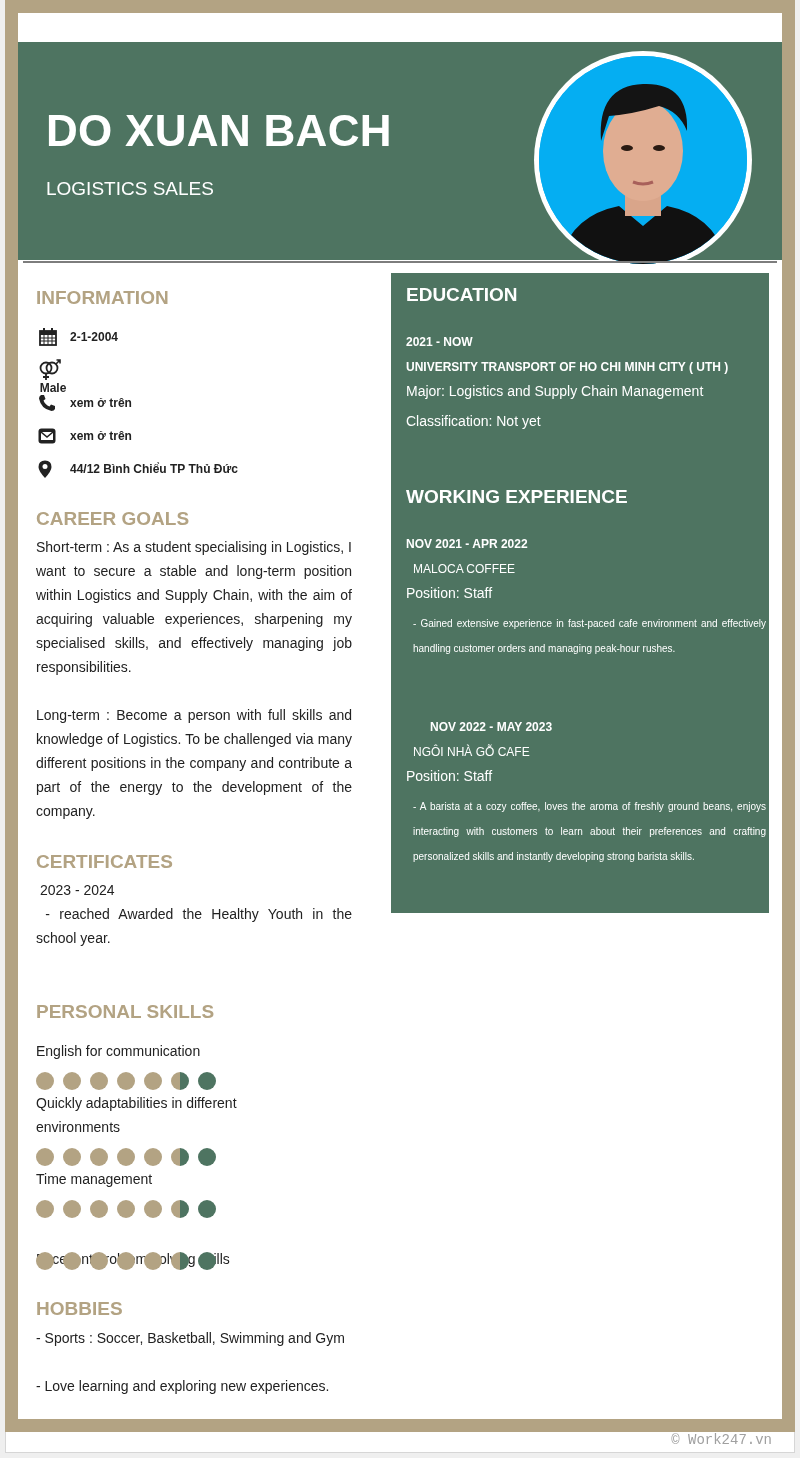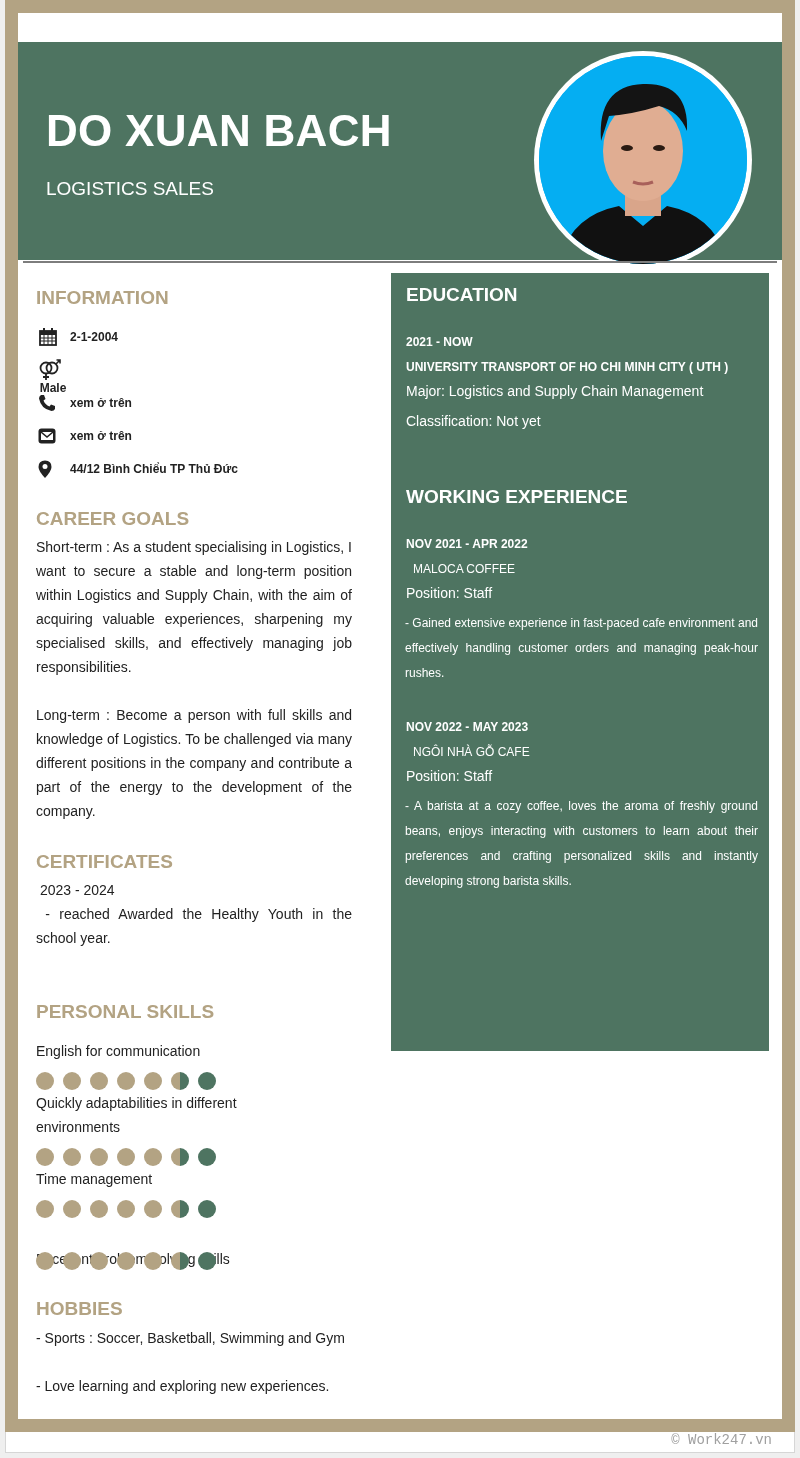--- a/index.html
+++ b/index.html
@@ -19,26 +19,26 @@
   .sec-title { color: #b3a383; font-size: 19px; font-weight: bold; position: absolute; left: 0; }
   .info-row { position: absolute; left: 0; height: 22px; display: flex; align-items: center; font-size: 12px; font-weight: bold; color: #222; }
   .info-row .ic { width: 34px; display: flex; align-items: center; justify-content: flex-start; padding-left: 2px; }
   .para { position: absolute; left: 0; width: 316px; font-size: 14px; color: #222; line-height: 24px; text-align: justify; }
   .skill-label { position: absolute; left: 0; width: 250px; font-size: 14px; color: #222; line-height: 24px; }
   .dots { position: absolute; left: 0; display: flex; gap: 9px; }
   .dot { width: 18px; height: 18px; border-radius: 50%; background: #b3a383; }
   .dot.half { background: linear-gradient(to right, #b3a383 50%, #4e7461 50%); }
   .dot.full { background: #4e7461; }
 
-  .right { position: absolute; left: 373px; top: 260px; width: 378px; height: 778px; background: #4e7461; color: #ffffff; padding-left: 32px; }
+  .right { position: absolute; left: 373px; top: 260px; width: 378px; height: 640px; background: #4e7461; color: #ffffff; padding-left: 32px; }
   .r-title { position: absolute; left: 15px; font-size: 19px; font-weight: bold; }
   .r-date { position: absolute; left: 15px; font-size: 12px; font-weight: bold; }
   .r-org { position: absolute; left: 22px; font-size: 12px; }
   .r-text { position: absolute; left: 15px; width: 353px; font-size: 14px; }
-  .r-para { position: absolute; left: 14px; width: 353px; font-size: 12px; line-height: 25px; text-align: justify; }
+  .r-para { position: absolute; left: 22px; width: 353px; font-size: 10px; line-height: 25px; text-align: justify; }
   .footer { position: absolute; right: 28px; top: 1432px; font-family: "Liberation Mono", "DejaVu Sans Mono", monospace; font-size: 14px; color: #a0a0a0; }
 </style>
 </head>
 <body>
 
 <div class="sheet"></div>
 <div class="frame"></div>
 
 <div class="inner">
 
@@ -187,20 +187,20 @@
     <div class="r-text" style="top:140px;">Classification: Not yet</div>
     <div class="r-text" style="top:110px;">Major: Logistics and Supply Chain Management</div>
 
     <div class="r-title" style="top:213px;">WORKING EXPERIENCE</div>
 
     <div class="r-date" style="top:264px;">NOV 2021 - APR 2022</div>
     <div class="r-org" style="top:289px;">MALOCA COFFEE</div>
     <div class="r-text" style="top:312px;">Position: Staff</div>
     <div class="r-para" style="top:338px;">- Gained extensive experience in fast-paced cafe environment and effectively handling customer orders and managing peak-hour rushes.</div>
 
-    <div class="r-date" style="top:447px;">NOV 2022 - MAY 2023</div>
+    <div class="r-date" style="top:447px;margin-left:24px;">NOV 2022 - MAY 2023</div>
     <div class="r-org" style="top:472px;">NGÔI NHÀ GỖ CAFE</div>
     <div class="r-text" style="top:495px;">Position: Staff</div>
     <div class="r-para" style="top:521px;">- A barista at a cozy coffee, loves the aroma of freshly ground beans, enjoys interacting with customers to learn about their preferences and crafting personalized skills and instantly developing strong barista skills.</div>
   </div>
 </div>
 
 <div class="footer">© Work247.vn</div>
 
 </body></html>

